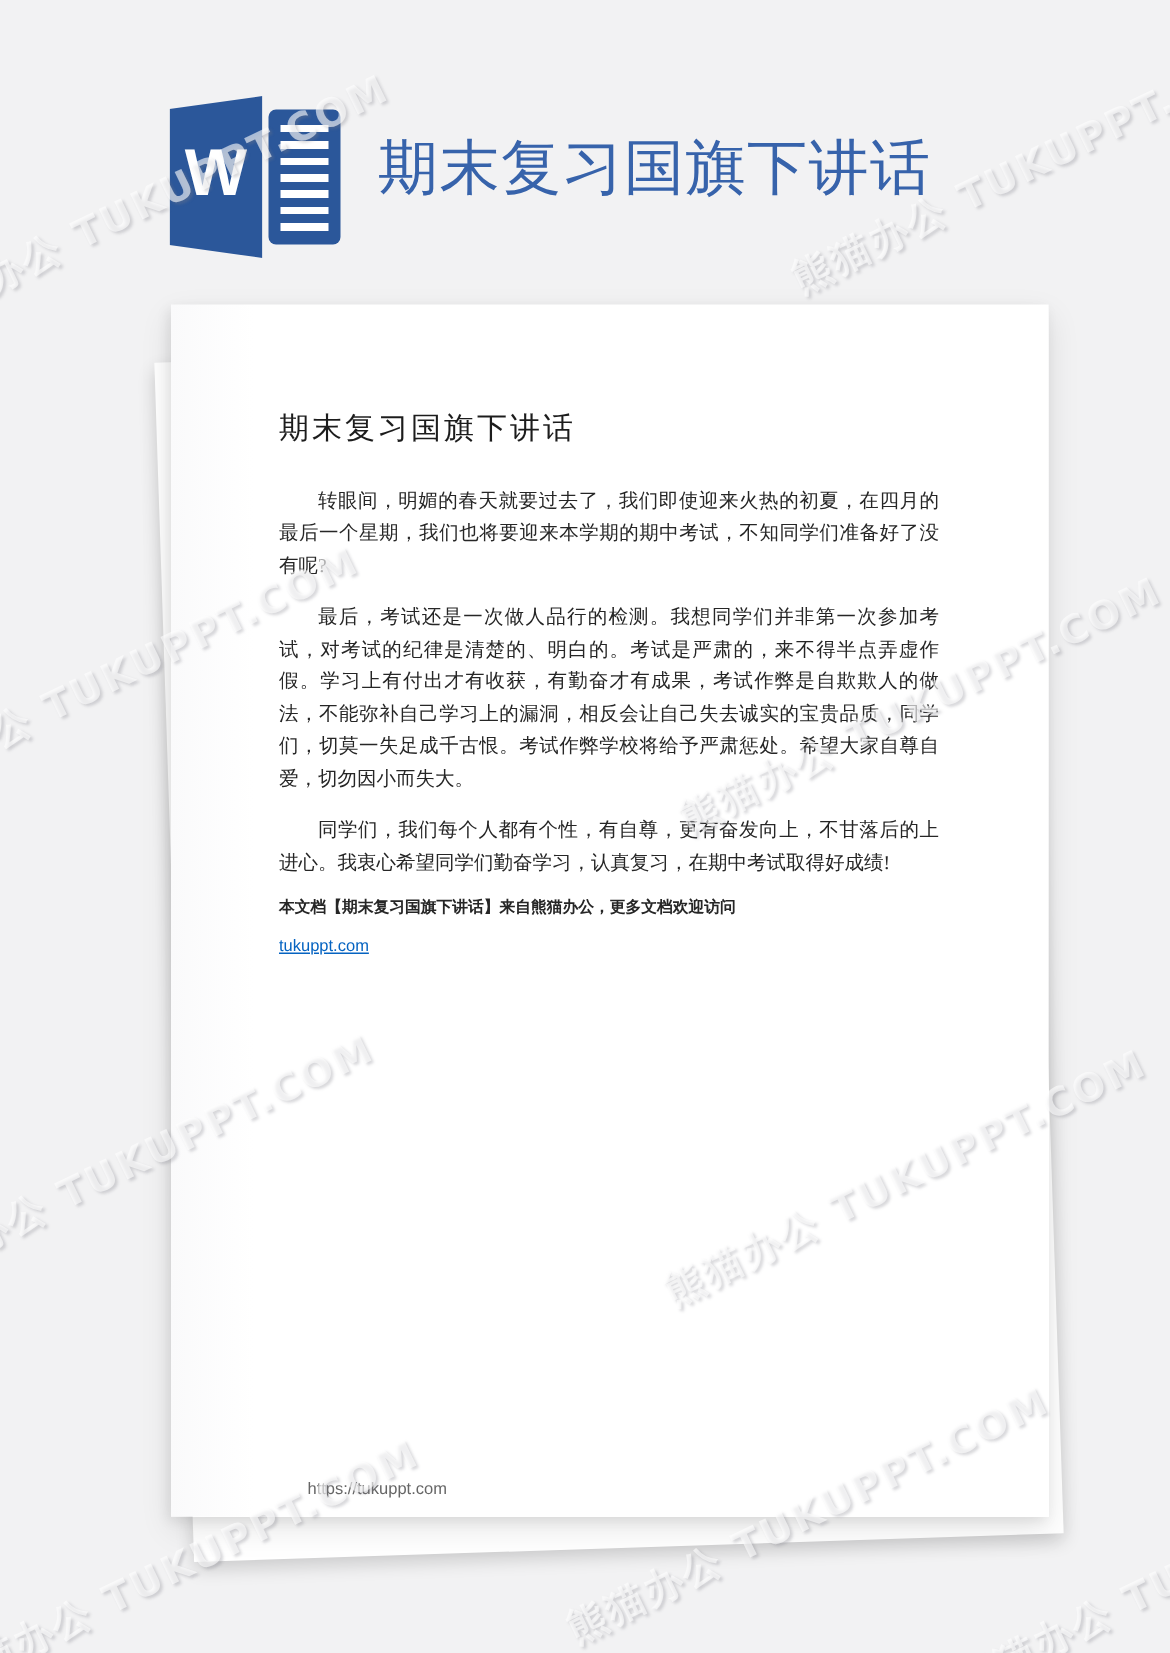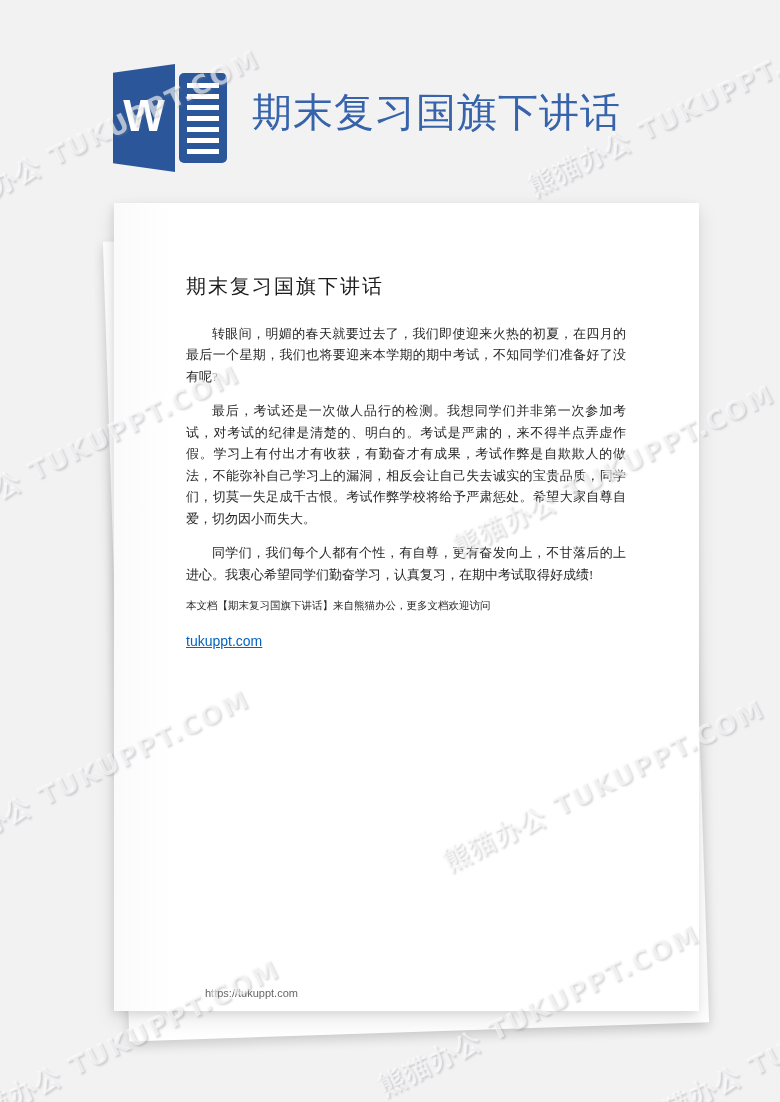--- a/index.html
+++ b/index.html
@@ -47,23 +47,23 @@
     background:linear-gradient(to right,#fafafb 0px,#ffffff 55px);
     box-shadow:-2px 3px 8px rgba(0,0,0,0.08),0 8px 20px rgba(0,0,0,0.10);
   }
   .page-inner{
     padding:73px 73px 0 72px;
     font-family:"Liberation Serif","DejaVu Serif",serif;
     font-size:13px;line-height:21.5px;color:#262626;
   }
   .doc-title{margin:0 0 25px;font-size:20px;font-weight:400;letter-spacing:2px;color:#1c1c1c;}
   .salutation,.body-par{margin:0 0 13px;text-indent:2em;text-align:justify;}
-  .source-note{margin-top:10px;font-size:10.5px;line-height:15px;color:#262626;}
+  .source-note{margin-top:10px;font-size:10.5px;line-height:15px;color:#262626;font-weight:bold;}
   .source-link{
-    display:inline-block;margin-top:18px;font-size:14px;
+    display:inline-block;margin-top:8px;font-size:11px;
     color:var(--link-blue);text-decoration:underline;
     font-family:"Liberation Sans",sans-serif;cursor:pointer;
   }
   .footer-url{
     position:absolute;left:72px;top:784px;
     font-size:11px;color:#666;font-family:"Liberation Sans",sans-serif;margin-left:19px;
   }
 
   
   .watermark-layer{position:absolute;inset:0;z-index:60;pointer-events:none;}

